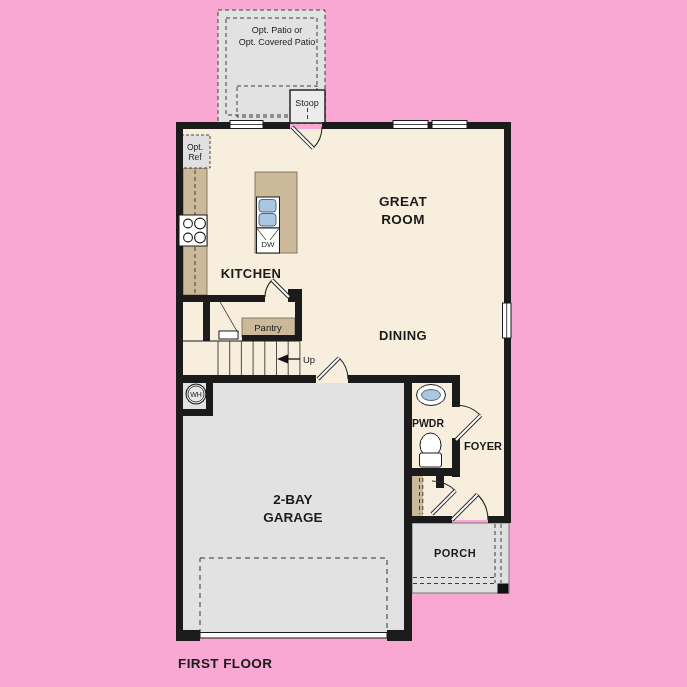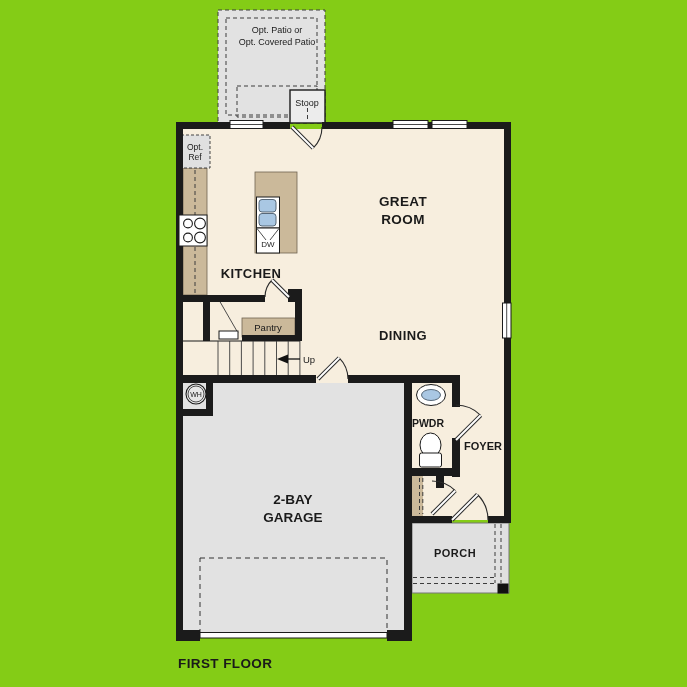--- a/index.html
+++ b/index.html
@@ -1,20 +1,20 @@
 <!DOCTYPE html>
 <html style="--wall: #1b1b1b; --floor: #f7eede; --hardscape: #e2e2e2; --porch: #e0e0e0; --counter: #cbb99a; --fixture_blue: #a9c7e3; --line: #1b1b1b; --text: #1a1a1a;"><head>
 <meta charset="utf-8">
 <style>
   :root{
     --wall:#1b1b1b; --floor:#f7eede; --hardscape:#e2e2e2; --porch:#e0e0e0;
     --counter:#cbb99a; --fixture_blue:#a9c7e3; --line:#1b1b1b; --text:#1a1a1a;
   }
   html,body{margin:0;padding:0;background:#ffffff;}
-  .page{width:687px;height:687px;position:relative;background:#84cc16;overflow:hidden;}
+  .page{width:687px;height:687px;position:relative;background:#f9a8d4;overflow:hidden;}
   svg{display:block;}
   .t{font-family:"Liberation Sans", sans-serif; fill:var(--text);}
   .b{font-weight:bold;}
   .wall{fill:var(--wall);stroke:none;}
   .floor{fill:var(--floor);}
   .hard{fill:var(--hardscape);}
   .porchf{fill:var(--porch);}
   .counter{fill:var(--counter);stroke:#6f6352;stroke-width:0.8;}
   .counterNS{fill:var(--counter);}
   .white{fill:#ffffff;stroke:var(--line);stroke-width:1;}

